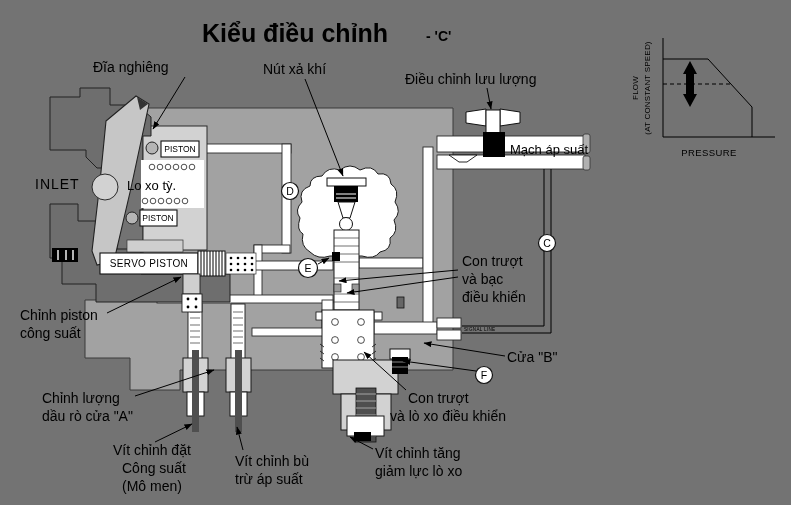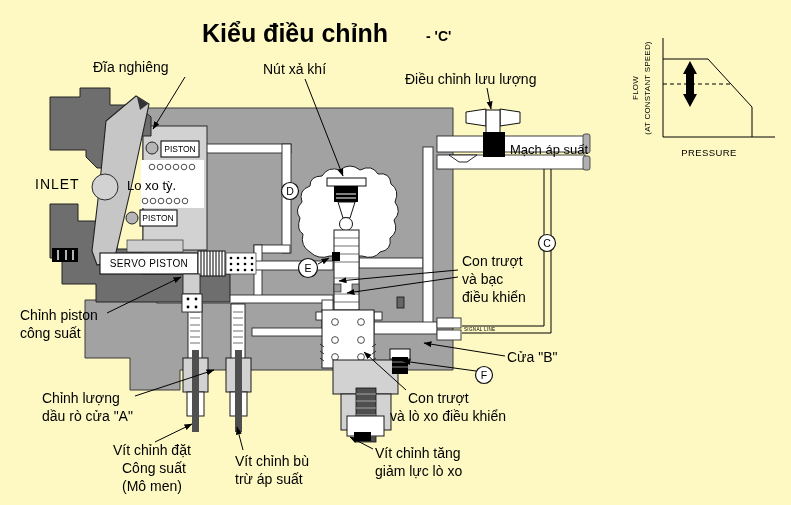--- a/index.html
+++ b/index.html
@@ -1,16 +1,16 @@
 <!DOCTYPE html>
 <html><head>
 <meta charset="utf-8">
 <style>
   html,body{margin:0;padding:0;background:#fff;}
-  .stage{position:relative;width:791px;height:505px;background:#fef9c3;overflow:hidden;
+  .stage{position:relative;width:791px;height:505px;background:#737373;overflow:hidden;
          font-family:"Liberation Sans","DejaVu Sans",sans-serif;}
   svg{position:absolute;left:0;top:0;}
   text{fill:#000;font-family:"Liberation Sans","DejaVu Sans",sans-serif;}
   .lbl{font-size:14px;}
   .lbl-sm{font-size:13px;}
   .tiny{font-size:4.6px;letter-spacing:.3px;}
   .boxlbl{font-size:8.5px;text-anchor:middle;}
   .servolbl{font-size:10px;text-anchor:middle;letter-spacing:.3px;}
   .reflbl{font-size:10.5px;text-anchor:middle;}
   .chartlbl{font-size:8px;text-anchor:middle;letter-spacing:.2px;}

